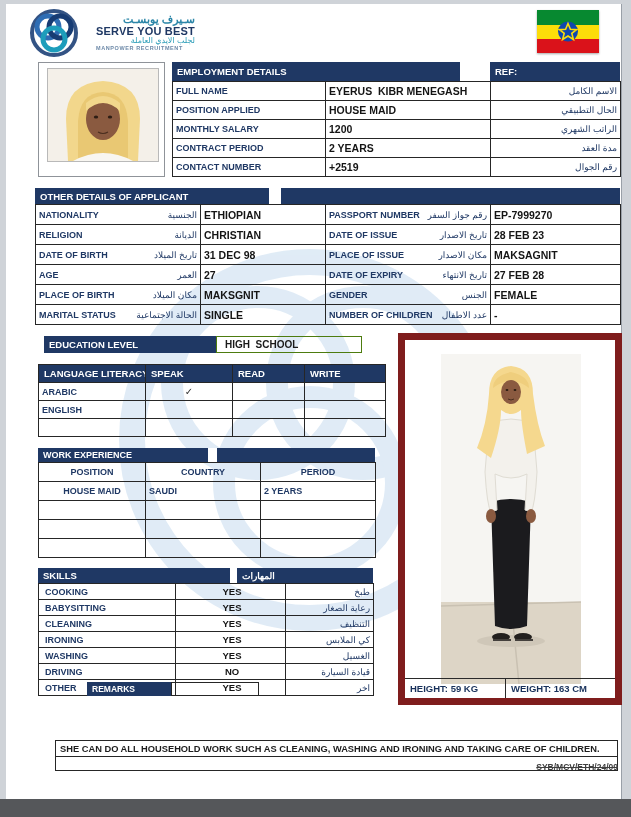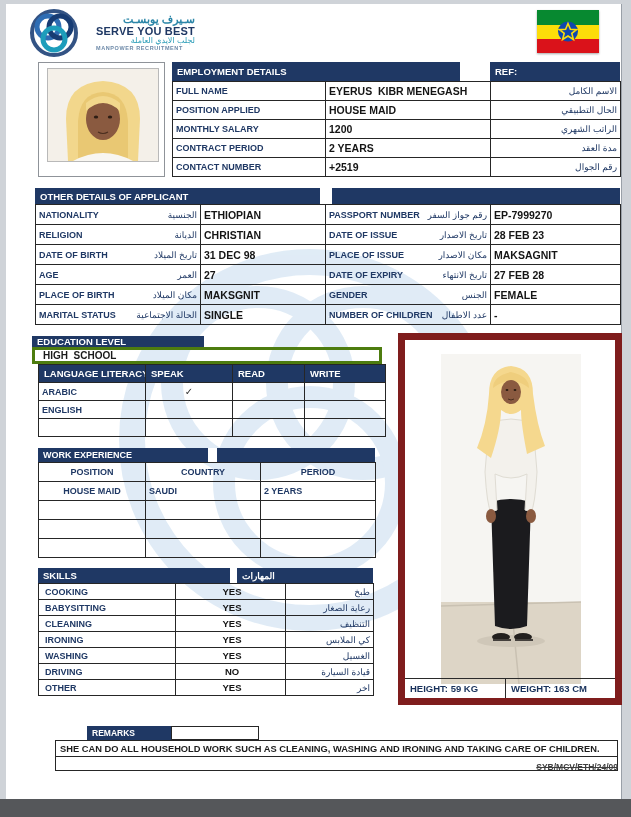--- a/index.html
+++ b/index.html
@@ -30,21 +30,21 @@
   .emp td{height:19px;}
   .oth td{height:20px;}
   .lang td{height:18px;}
   .work td{height:19px;}
   .skl td{height:16px;padding-left:6px;}
 
   .hdrtxt{color:#1F3864;font-weight:bold;font-size:9px;text-align:center;margin-top:12px;}
   .center{text-align:center;}
   .right{text-align:right;}
 
-  .edu-val{border:3px solid #4d7c0f;background:transparent;display:flex;align-items:center;
+  .edu-val{border:1px solid #4d7c0f;background:transparent;display:flex;align-items:center;
            padding:0 8px;font-weight:bold;font-size:10px;color:#1a1a1a;white-space:pre;box-sizing:border-box;}
 
   .photo-box{border:7px solid #7f1d1d;background:#ffffff;box-sizing:border-box;}
   .hw-row{position:absolute;left:0;bottom:0;width:100%;height:20px;display:flex;border-top:1px solid #2a2a2a;box-sizing:border-box;}
   .hw-cell{flex:1;display:flex;align-items:center;padding-left:5px;font-weight:bold;font-size:9.5px;color:#17305a;box-sizing:border-box;}
   .hw-cell + .hw-cell{border-left:1px solid #2a2a2a;}
 
   .portrait-box{border:1px solid #8f9399;background:#ffffff;box-sizing:border-box;}
 
   .remark-line{border:1px solid #262626;display:flex;align-items:center;padding:0 4px;
@@ -147,21 +147,21 @@
   </tr>
   <tr>
     <td class="lbl">CONTACT NUMBER</td>
     <td class="val">+2519</td>
     <td class="ar right">رقم الجوال</td>
   </tr>
 </tbody>
   </table>
 
 <div class="abs barwrap" style="left:35px;top:188px;width:585px;height:16px;">
-  <div class="bar" style="width:285px;">OTHER DETAILS OF APPLICANT</div>
+  <div class="bar" style="width:234px;">OTHER DETAILS OF APPLICANT</div>
   <div class="bargap" style="width:12px;"></div>
   <div class="bar" style="flex:1;"></div>
 </div>
 <table class="abs oth" style="left:35px;top:204px;width:585px;">
   <colgroup>
       <col style="width:165px">
       <col style="width:125px">
       <col style="width:165px">
       <col style="width:130px">
     </colgroup>
@@ -258,21 +258,21 @@
           <div class="cellflex">
             <span class="lbl">NUMBER OF CHILDREN</span>
             <span class="ar">عدد الاطفال</span>
           </div>
         </td>
     <td class="val">-</td>
   </tr>
 </tbody>
   </table>
 
-<div class="abs barwrap" style="left:32px;top:336px;width:350px;height:17px;flex-direction:column;">
+<div class="abs barwrap" style="left:44px;top:336px;width:318px;height:17px;">
   <div class="bar" style="width:172px;">EDUCATION LEVEL</div>
   <div class="edu-val" style="flex:1;">HIGH  SCHOOL</div>
 </div>
 
 <table class="abs lang" style="left:38px;top:364px;width:347px;">
   <colgroup>
       <col style="width:107px">
       <col style="width:87px">
       <col style="width:72px">
       <col style="width:81px">
@@ -420,21 +420,21 @@
     <ellipse cx="60" cy="283" rx="9" ry="4" fill="#23201e"></ellipse>
     <ellipse cx="82" cy="283" rx="9" ry="4" fill="#23201e"></ellipse>
     <path d="M52 286 L70 286 M74 286 L92 286" stroke="#44403c" stroke-width="2"></path>
   </svg>
   <div class="hw-row">
     <div class="hw-cell" style="flex:0 0 100px;">HEIGHT: 59 KG</div>
     <div class="hw-cell">WEIGHT: 163 CM</div>
   </div>
 </div>
 
-<div class="abs barwrap" style="left:55px;top:726px;height:14px;padding-left:32px;">
+<div class="abs barwrap" style="left:55px;top:682px;height:14px;padding-left:32px;">
   <div class="bar" style="width:84px;font-size:8.5px;">REMARKS</div>
   <div style="width:88px;border:1px solid #262626;box-sizing:border-box;"></div>
 </div>
 <div class="abs remark-line" style="left:55px;top:740px;width:563px;height:17px;">SHE CAN DO ALL HOUSEHOLD WORK SUCH AS CLEANING, WASHING AND IRONING AND TAKING CARE OF CHILDREN.</div>
 <div class="abs remark-line" style="left:55px;top:756px;width:563px;height:15px;border-top:none;"></div>
 
 <div class="abs doc-code" style="left:470px;top:762px;width:148px;">SYB/MCV/ETH/24/09</div>
 
 <div class="bottom-bar"></div>
 

